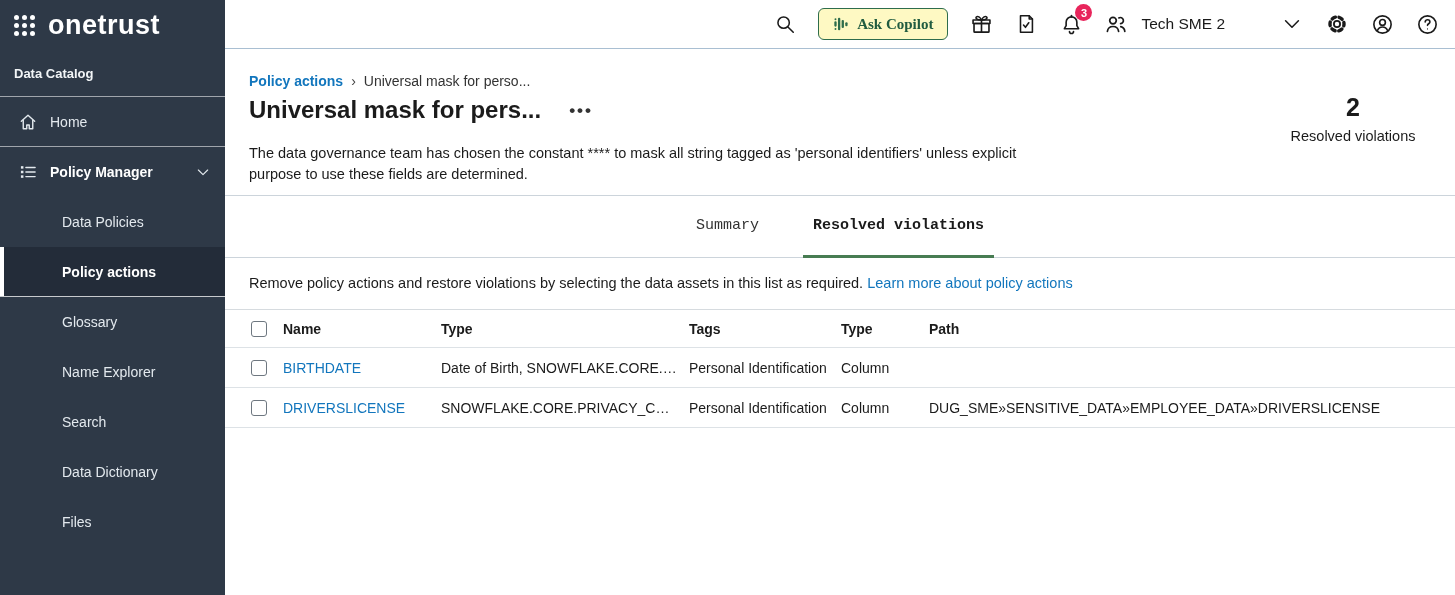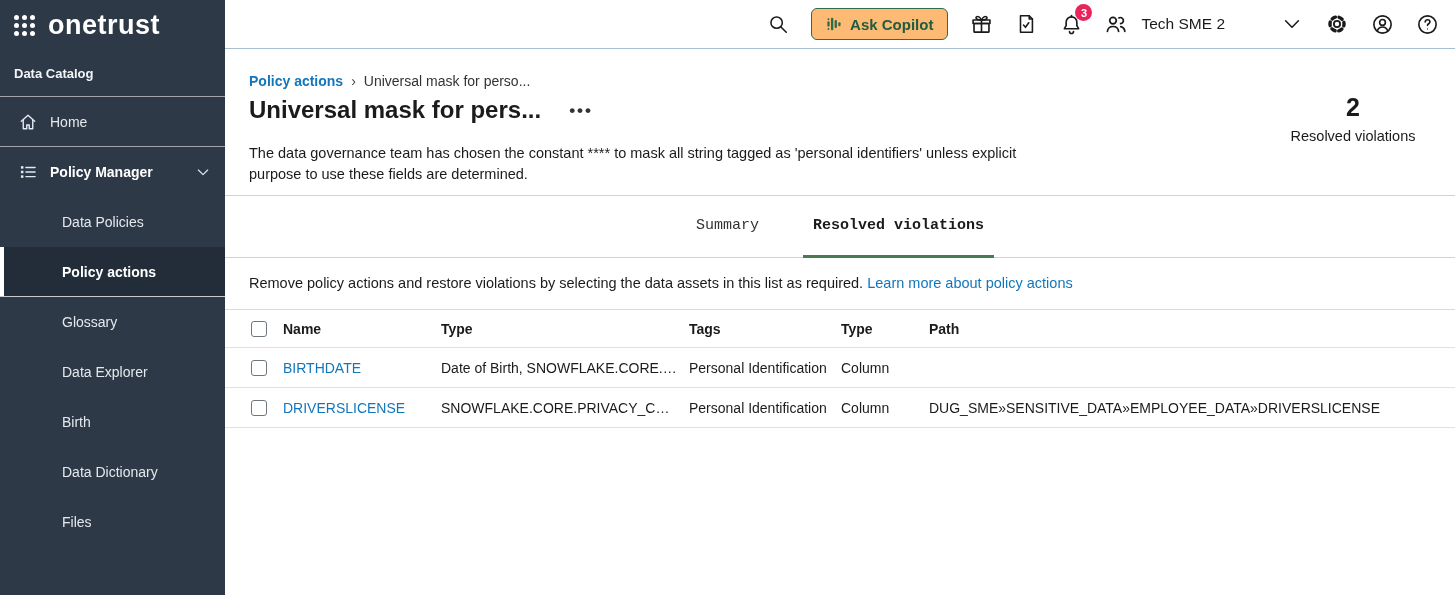--- a/index.html
+++ b/index.html
@@ -31,22 +31,22 @@
   .nav-chev { width:16px; height:16px; }
   .nav-item svg { stroke:#e3e9ee; fill:none; stroke-width:1.7; stroke-linecap:round; stroke-linejoin:round; }
 
   
   .topbar { position:absolute; left:225px; top:0; width:1230px; height:49px;
     background:#fff; border-bottom:1px solid #a9bfd2; display:flex;
     align-items:center; justify-content:flex-end; gap:21px; padding:0 16px; }
   .topbar svg { stroke:#1a1a1a; fill:none; stroke-width:1.7; stroke-linecap:round; stroke-linejoin:round; }
   .tb-ic { width:24px; height:24px; display:flex; align-items:center; justify-content:center; cursor:pointer; }
   .copilot-btn { display:flex; align-items:center; gap:8px; height:32px;
-    padding:0 14px; border:1px solid #2e6d4c; border-radius:6px; background:#fdba74;
-    color:#215c40; font-size:15px; font-weight:700; cursor:pointer; }
+    padding:0 14px; border:1px solid #2e6d4c; border-radius:6px; background:#fef9c3;
+    color:#215c40; font-size:15px; font-weight:700; cursor:pointer;font-family:Liberation Serif, serif; }
   .bell-wrap { position:relative; }
   .badge { position:absolute; top:-8px; right:-9px; min-width:17px; height:17px;
     border-radius:9px; background:#e8255b; color:#fff; font-size:11px; font-weight:700;
     display:flex; align-items:center; justify-content:center; padding:0 4px; }
   .user-name { font-size:15.5px; color:#1a1a1a; margin:0 4px 0 -8px; }
   .gap-lg { margin-left:30px; }
 
   
   .main { position:absolute; left:225px; top:49px; width:1230px; height:546px; background:#fff; }
   .page-head { display:flex; justify-content:space-between; padding:24px 22px 0 24px; height:146px; }
@@ -139,24 +139,24 @@
 
     <div class="nav-item sub active">
       <span class="lbl">Policy actions</span>
     </div>
 
 
     <div class="nav-item sub">
       <span class="lbl">Glossary</span>
     </div>
     <div class="nav-item sub">
-      <span class="lbl">Data Explorer</span>
-    </div>
-    <div class="nav-item sub">
-      <span class="lbl">Birth</span>
+      <span class="lbl">Name Explorer</span>
+    </div>
+    <div class="nav-item sub">
+      <span class="lbl">Search</span>
     </div>
     <div class="nav-item sub">
       <span class="lbl">Data Dictionary</span>
     </div>
     <div class="nav-item sub">
       <span class="lbl">Files</span>
     </div>
   </div>
 
   <div class="topbar">

